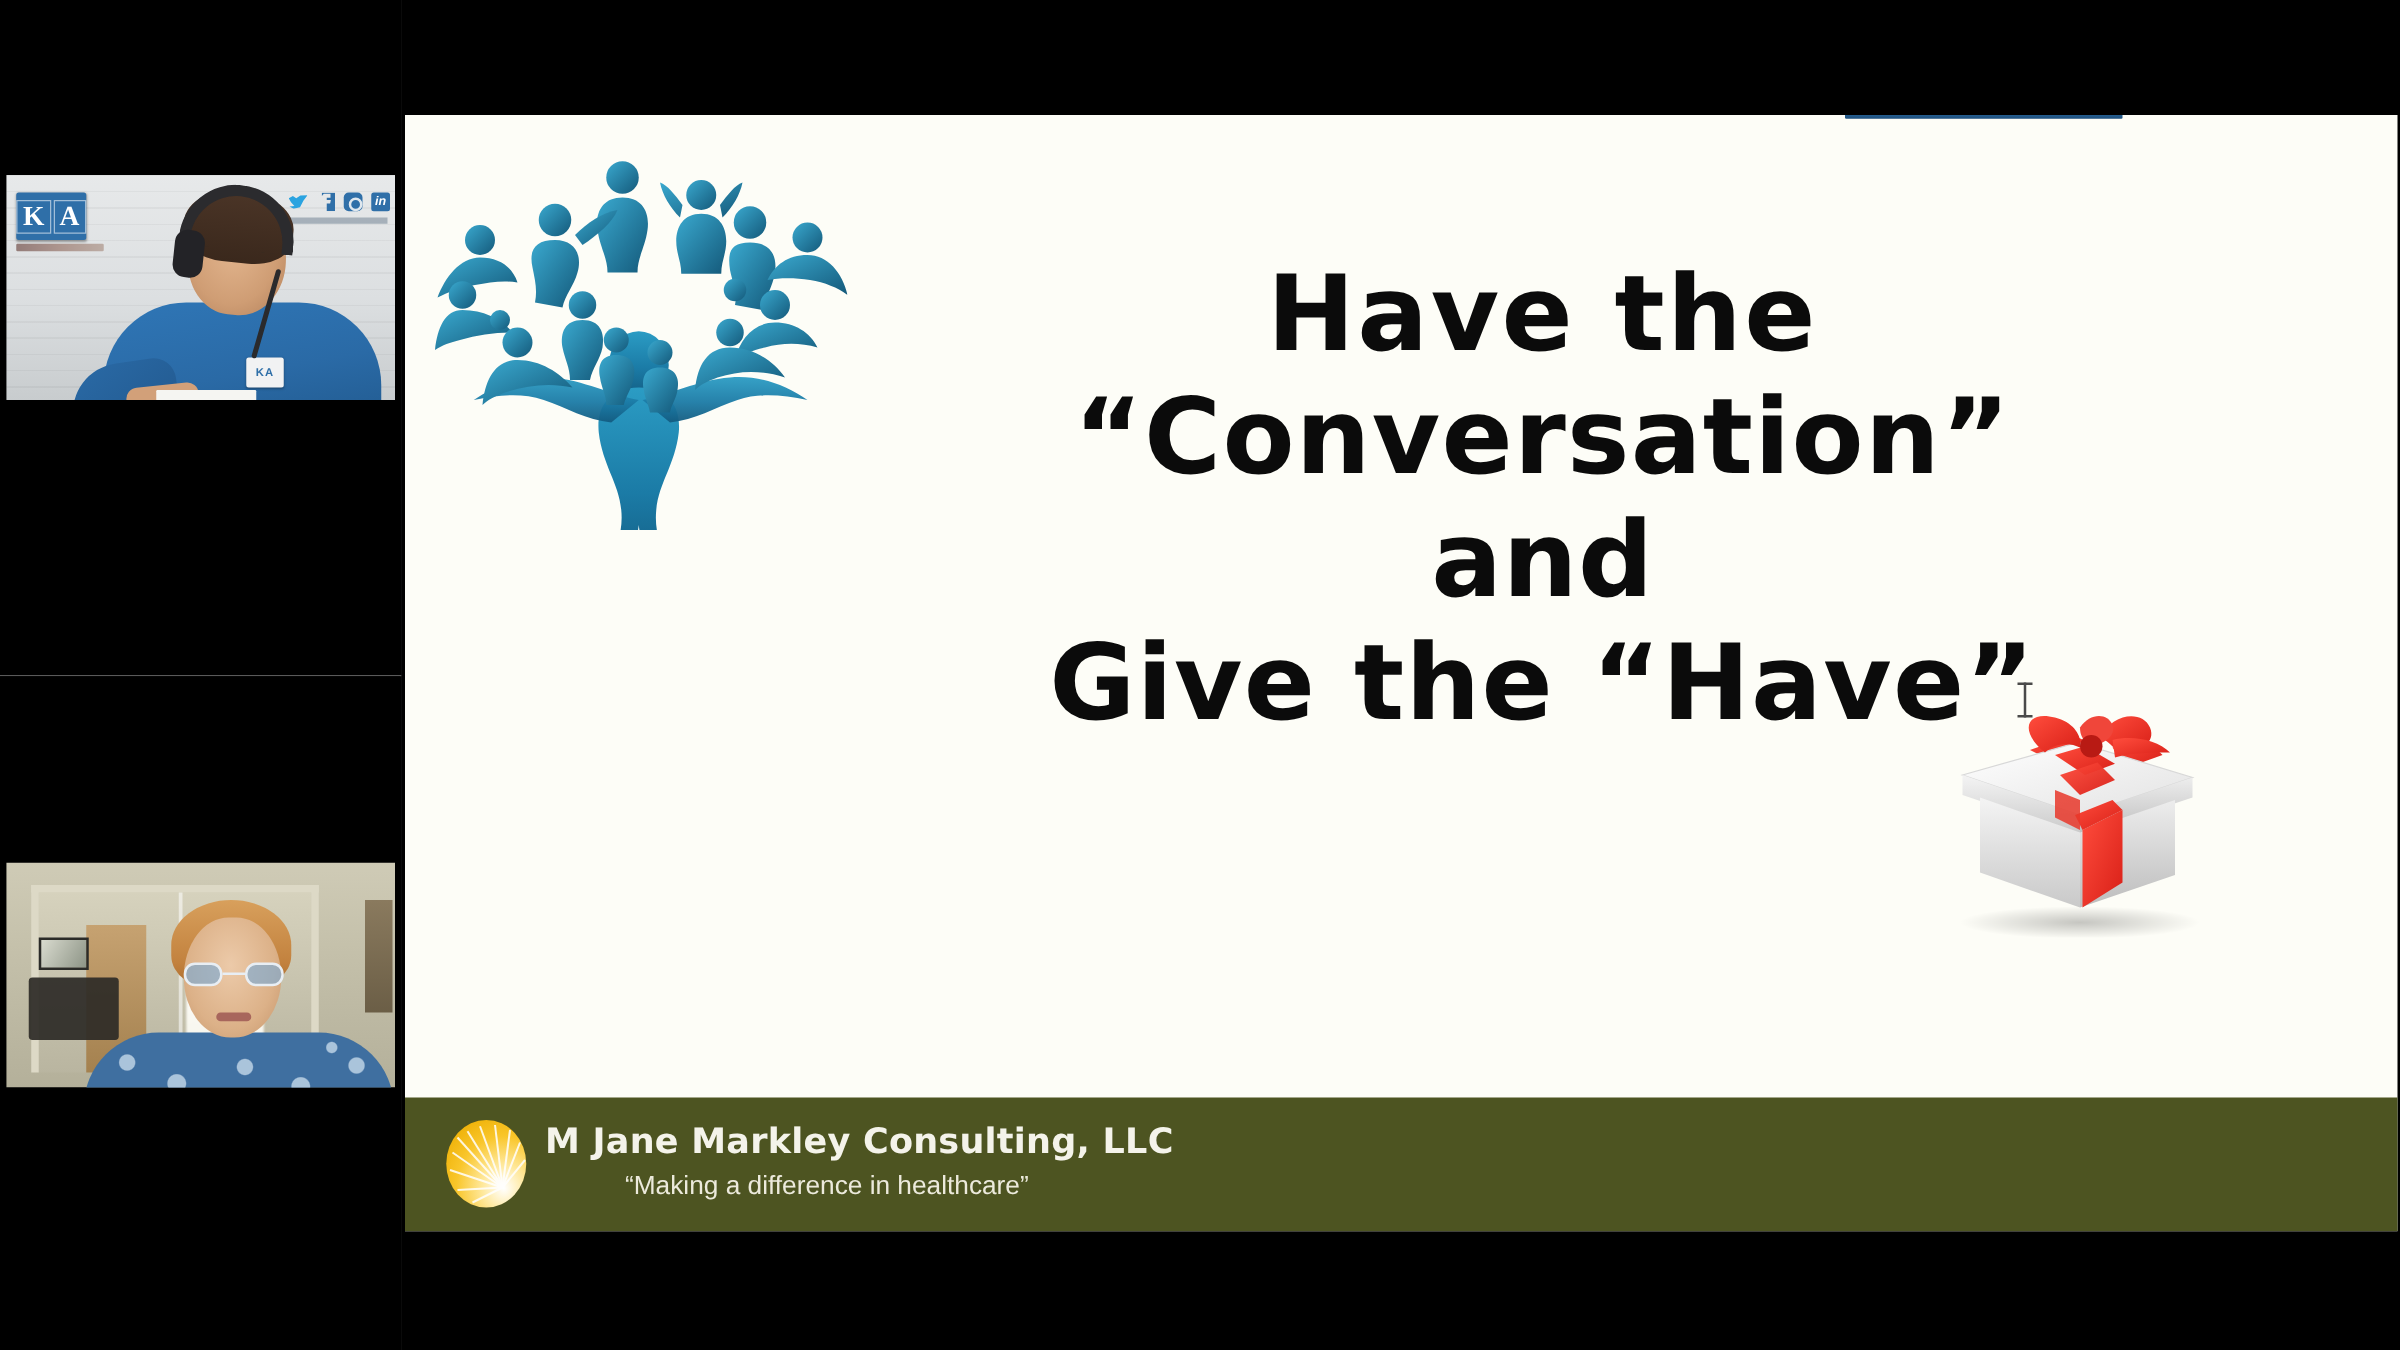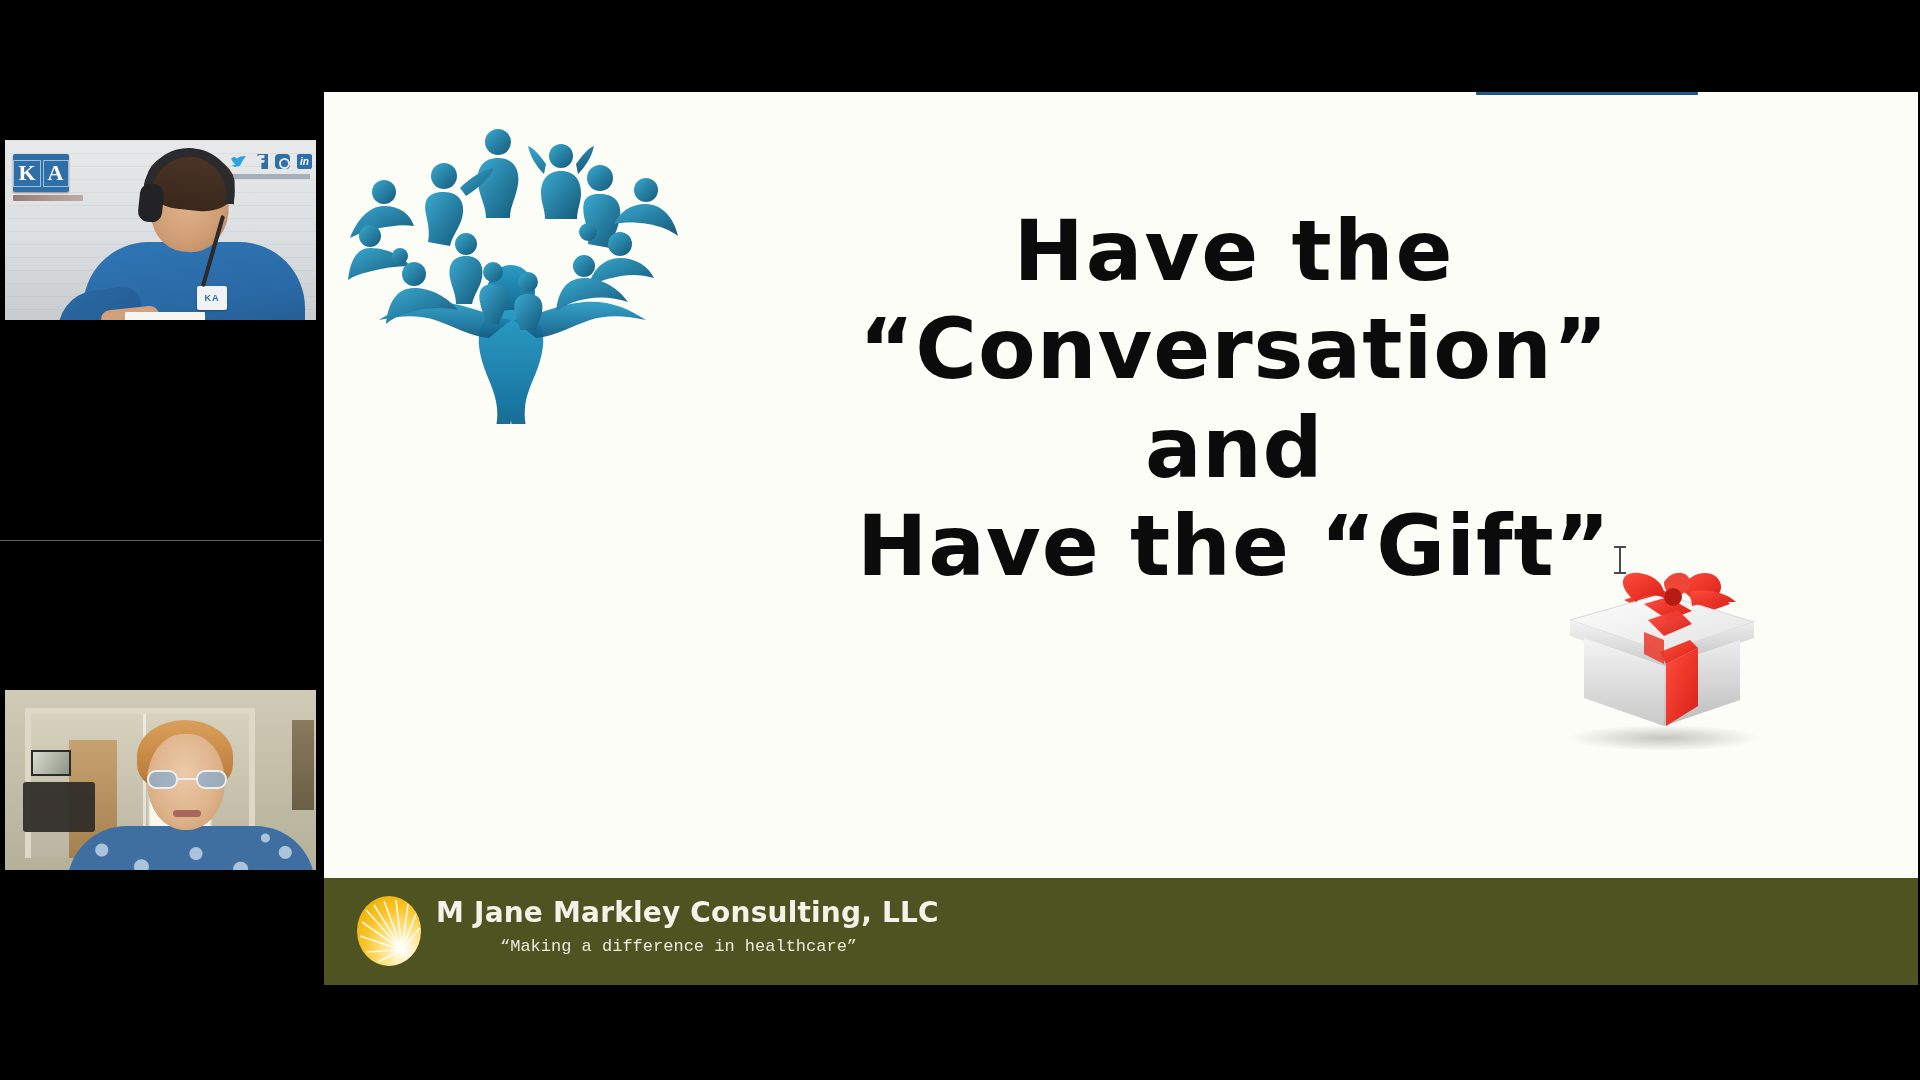--- a/index.html
+++ b/index.html
@@ -223,22 +223,22 @@
   #footer-logo{
     position:absolute; left:28px; top:16px; width:74px; height:74px;
   }
   #footer-logo svg{ width:100%; height:100%; display:block; }
   #footer-text{ position:absolute; left:112px; top:18px; }
   #company-name{
     color:#f4f3ea; font-size:28px; font-weight:700; letter-spacing:.2px;
     font-family:"DejaVu Sans", sans-serif; white-space:nowrap;
   }
   #tagline{
-    color:#eceadc; font-size:17px; font-weight:400; margin-top:8px; margin-left:64px;
-    font-family:Liberation Mono, monospace; white-space:nowrap;
+    color:#eceadc; font-size:21px; font-weight:400; margin-top:8px; margin-left:64px;
+    font-family:Liberation Sans, sans-serif; white-space:nowrap;
   }
   #slide-number{
     position:absolute; right:46px; bottom:28px;
     color:#6a7136; font-size:24px; font-family:"DejaVu Sans", sans-serif;
   }
 
   
   #text-cursor{
     position:absolute; left:1614px; top:546px; width:12px; height:28px;
     pointer-events:none;
@@ -385,21 +385,21 @@
           <circle cx="52" cy="142" r="8"></circle>
           <circle cx="240" cy="118" r="9"></circle>
         </g>
       </svg>
     </div>
 
     <div id="headline">
       <span class="ln l1">Have the</span>
       <span class="ln l2">“Conversation”</span>
       <span class="ln l3">and</span>
-      <span class="ln l4">Have the “Gift”</span>
+      <span class="ln l4">Give the “Have”</span>
     </div>
 
     <div id="gift">
       <svg viewBox="0 0 236 186" xmlns="http://www.w3.org/2000/svg" aria-hidden="true">
         <defs>
           <linearGradient id="boxTop" x1="0" y1="0" x2="1" y2="1">
             <stop offset="0%" stop-color="#ffffff"></stop>
               <stop offset="100%" stop-color="#e2e2e2"></stop>
           </linearGradient>
           <linearGradient id="boxFrontL" x1="0" y1="0" x2="0" y2="1">

